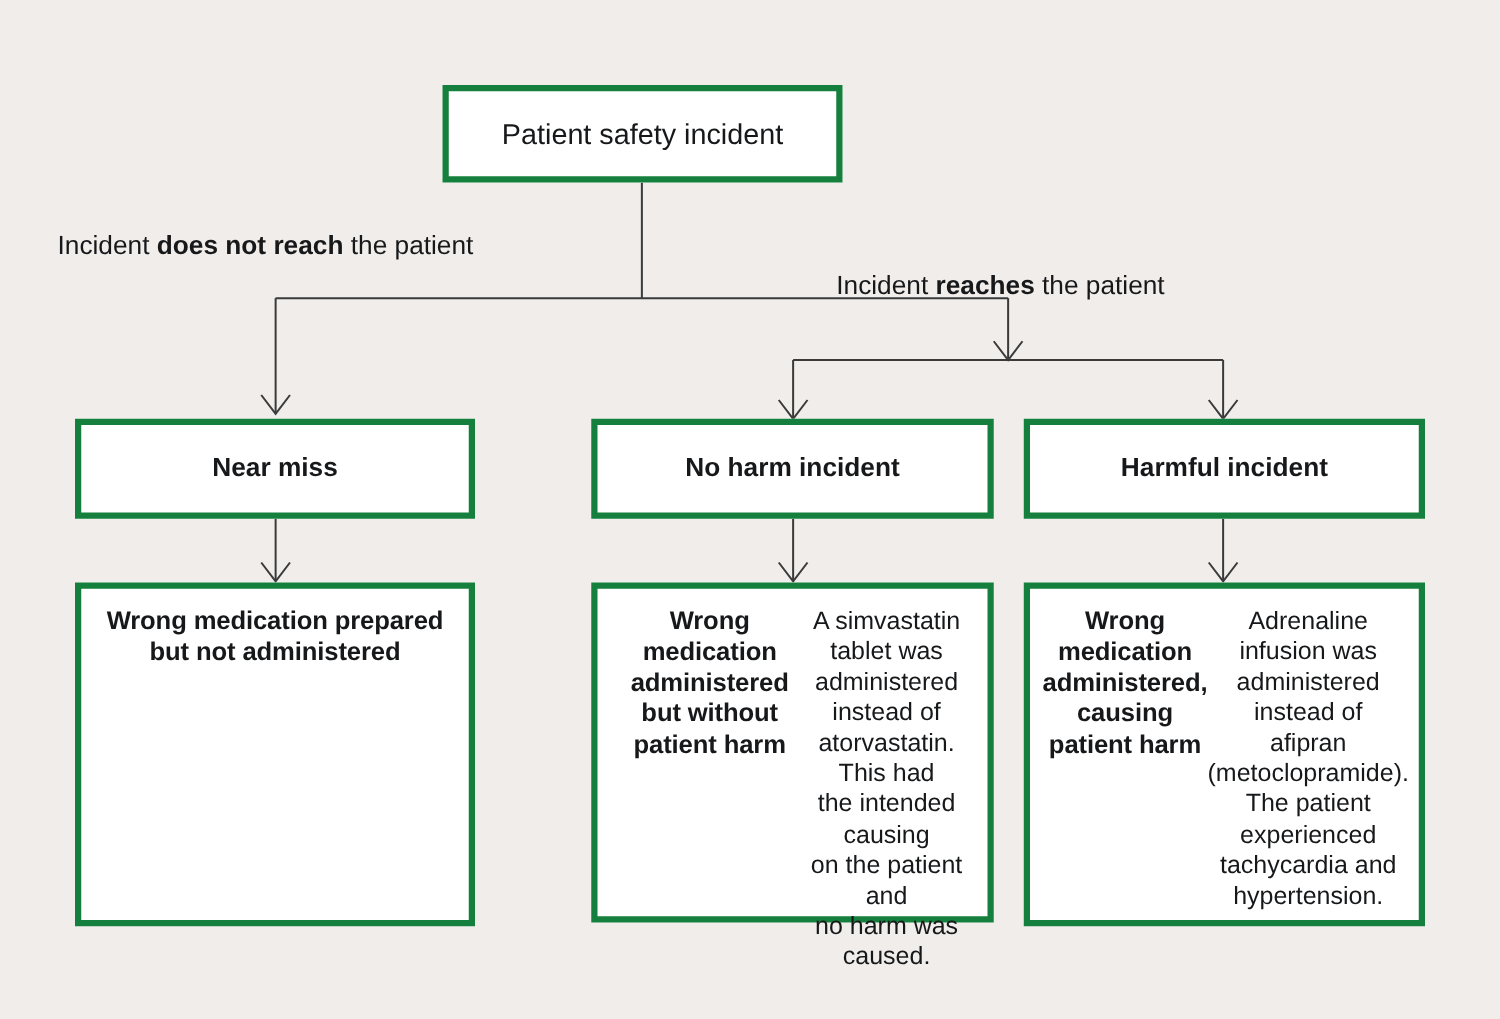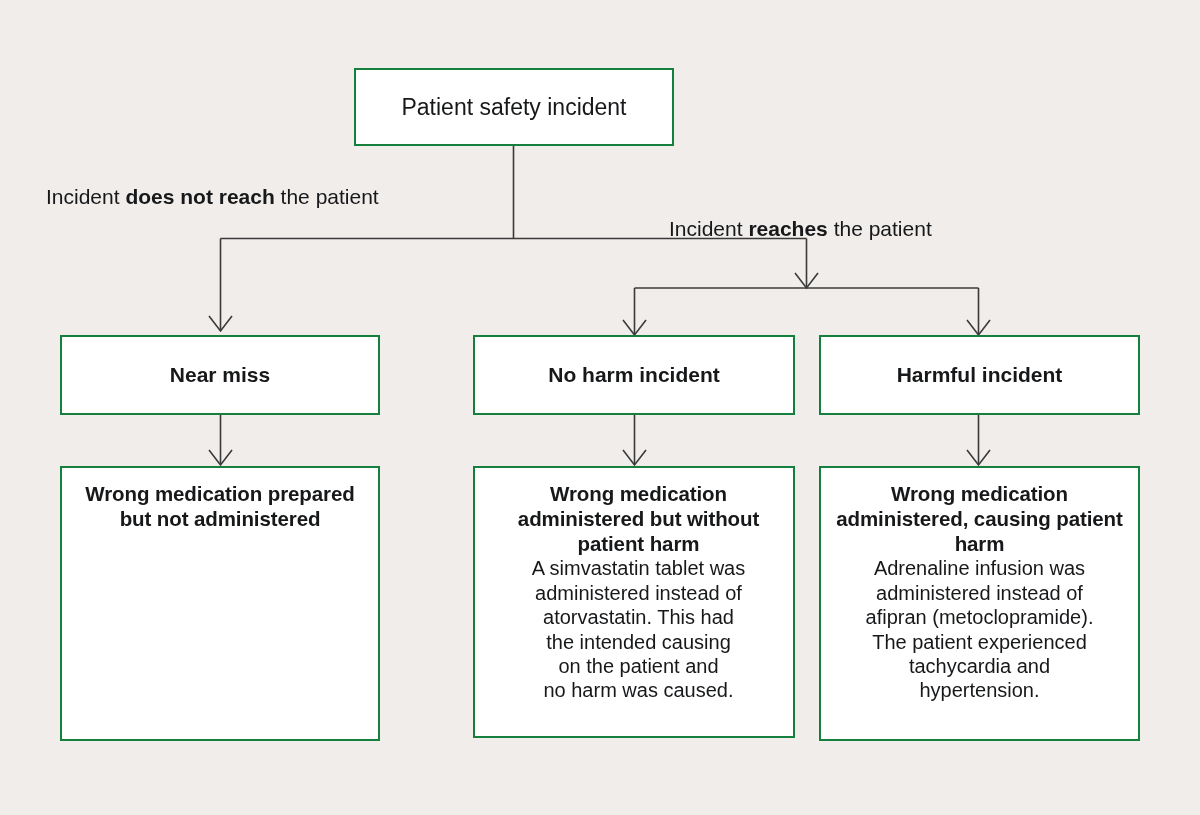--- a/index.html
+++ b/index.html
@@ -23,21 +23,21 @@
     position: absolute;
     left: 0;
     top: 0;
     width: 1200px;
     height: 815px;
     pointer-events: none;
   }
   .node {
     position: absolute;
     background: #ffffff;
-    border: 2px solid #15803d;
+    border: 5px solid #15803d;
     box-sizing: border-box;
     display: flex;
     align-items: center;
     justify-content: center;
     text-align: center;
   }
   .node-root {
     left: 354px;
     top: 68px;
     width: 320px;
@@ -52,21 +52,21 @@
     top: 335px;
   }
   .cat-1 { left: 60px;  width: 320px; }
   .cat-2 { left: 473px; width: 322px; }
   .cat-3 { left: 819px; width: 321px; }
 
   .node-detail {
     top: 466px;
     align-items: flex-start;
     padding: 14px 10px 10px 10px;
-    flex-direction: column;
+    flex-direction: row;
     justify-content: flex-start;
   }
   .det-1 { left: 60px;  width: 320px; height: 275px; }
   .det-2 { left: 473px; width: 322px; height: 272px; padding-left: 19px; }
   .det-3 { left: 819px; width: 321px; height: 275px; }
 
   .detail-title {
     display: block;
     width: 100%;
     font-size: 20.5px;

